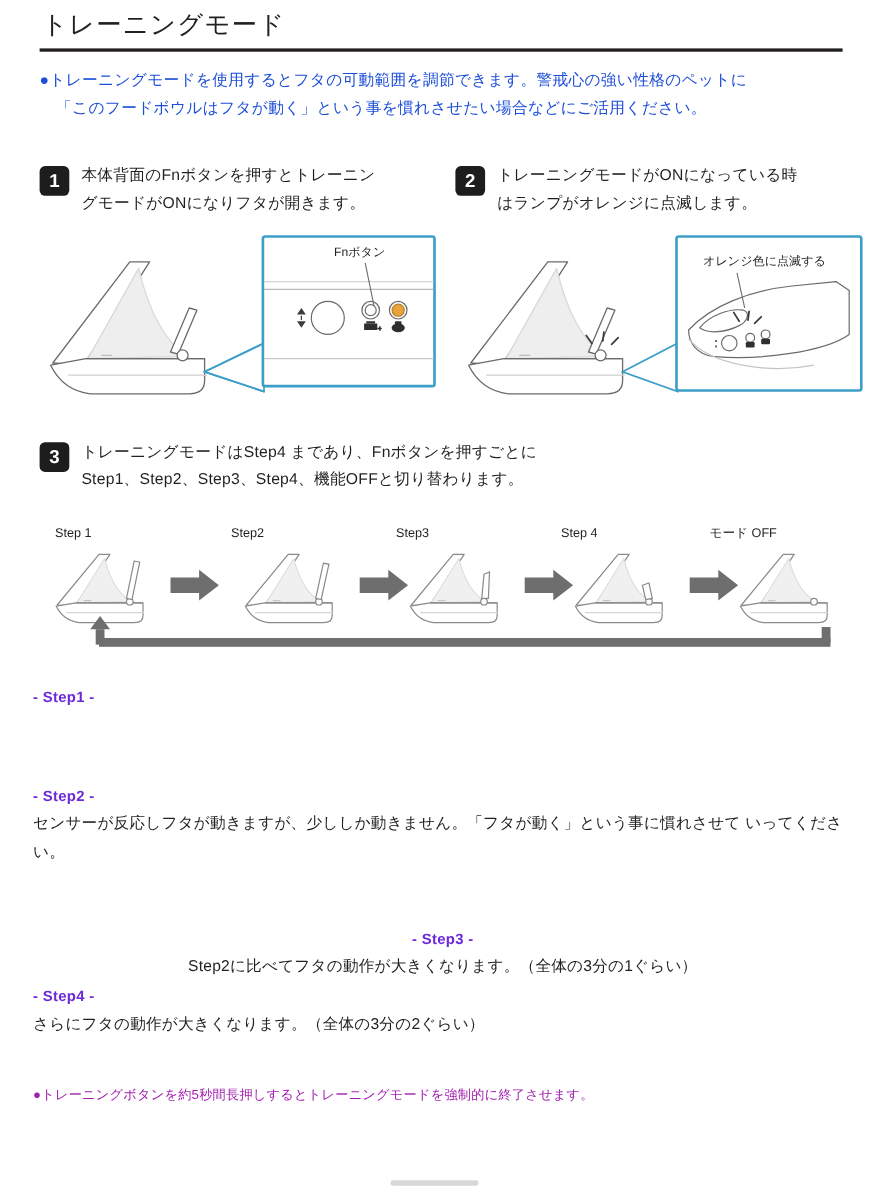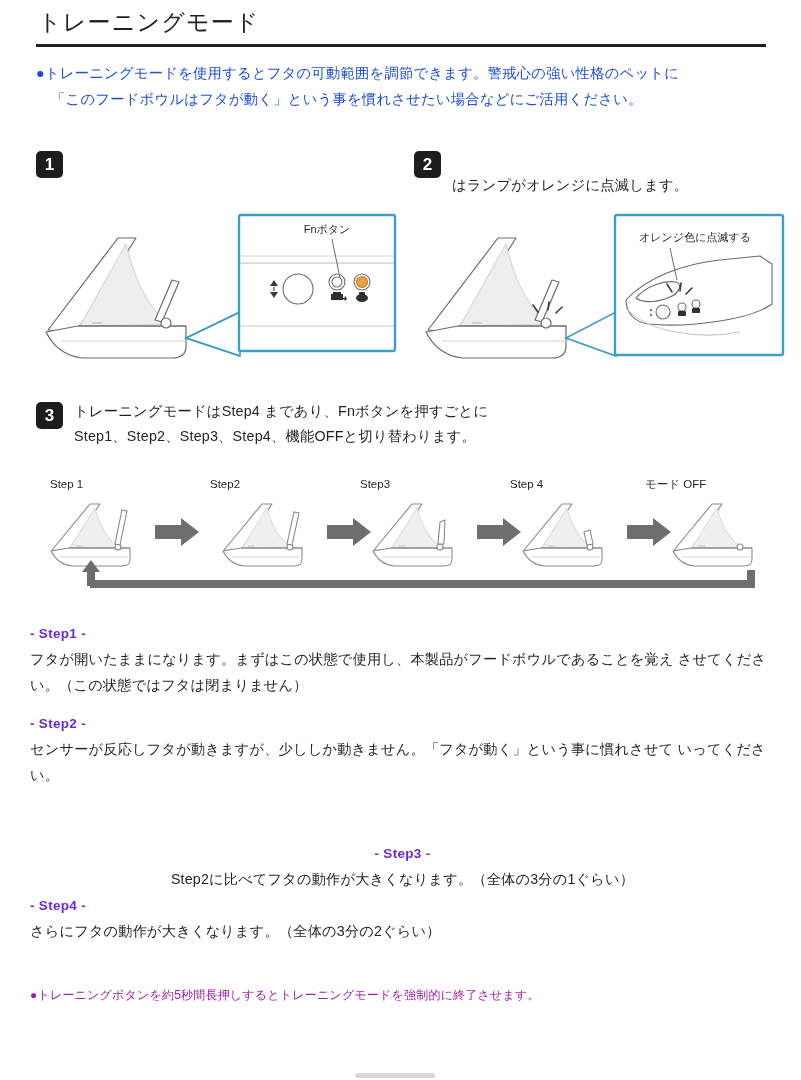--- a/index.html
+++ b/index.html
@@ -147,26 +147,30 @@
     <div class="title-rule"></div>
   </div>
 
   <div class="intro">
     <span>●トレーニングモードを使用するとフタの可動範囲を調節できます。警戒心の強い性格のペットに</span>
     <span class="ln2">「このフードボウルはフタが動く」という事を慣れさせたい場合などにご活用ください。</span>
   </div>
 
   <div class="step-head" id="step1-head">
     <span class="stepnum">1</span>
+    <span class="txt">
+      <span>本体背面のFnボタンを押すとトレーニン</span><br>
+      <span>グモードがONになりフタが開きます。</span>
+    </span>
   </div>
 
   <div class="step-head" id="step2-head">
     <span class="stepnum">2</span>
     <span class="txt">
-      <br>
+      <span>トレーニングモードがONになっている時</span><br>
       <span>はランプがオレンジに点滅します。</span>
     </span>
   </div>
 
   <div class="figure" id="fig1">
     <svg width="360" height="165" viewBox="0 0 360 165">
 
       <g fill="none" stroke="#6b6b6b" stroke-width="1.2" stroke-linejoin="round">
 
         <path d="M8 122 L78 30 L96 30 L36 124 Z" fill="#ffffff"></path>
@@ -342,24 +346,20 @@
       <text x="20" y="8" font-family="Liberation Sans, sans-serif" font-size="11.5" fill="#231f20">Step 1</text>
       <text x="180" y="8" font-family="Liberation Sans, sans-serif" font-size="11.5" fill="#231f20">Step2</text>
       <text x="330" y="8" font-family="Liberation Sans, sans-serif" font-size="11.5" fill="#231f20">Step3</text>
       <text x="480" y="8" font-family="Liberation Sans, sans-serif" font-size="11.5" fill="#231f20">Step 4</text>
       <text x="615" y="8" font-family="Liberation Sans, sans-serif" font-size="11.5" fill="#231f20">モード OFF</text>
     </svg>
   </div>
 
   <div class="detail" id="d1">
     <h4>- Step1 -</h4>
-    <p>
-      <span>フタが開いたままになります。まずはこの状態で使用し、本製品がフードボウルであることを覚え</span>
-      <span>させてください。（この状態ではフタは閉まりません）</span>
-    </p>
   </div>
 
   <div class="detail" id="d2">
     <h4>- Step2 -</h4>
     <p>
       <span>センサーが反応しフタが動きますが、少ししか動きません。「フタが動く」という事に慣れさせて</span>
       <span>いってください。</span>
     </p>
   </div>
 

